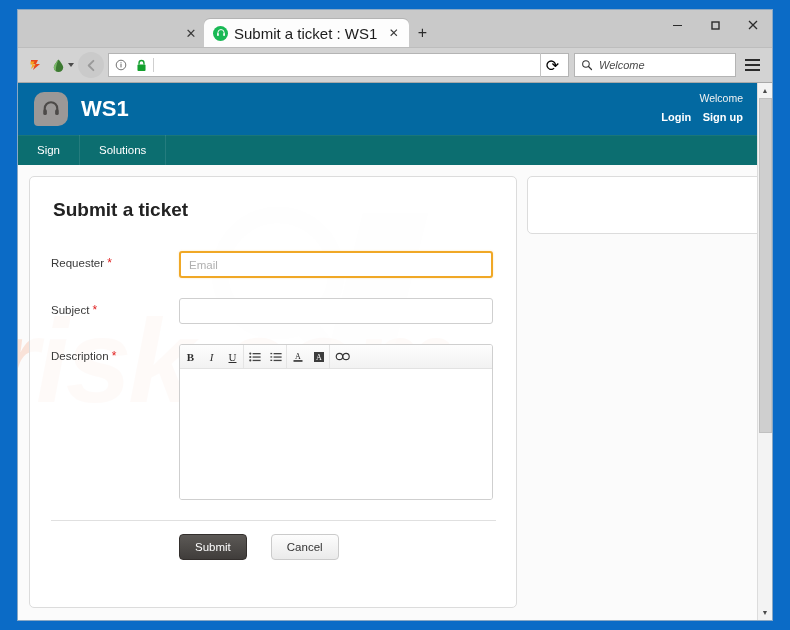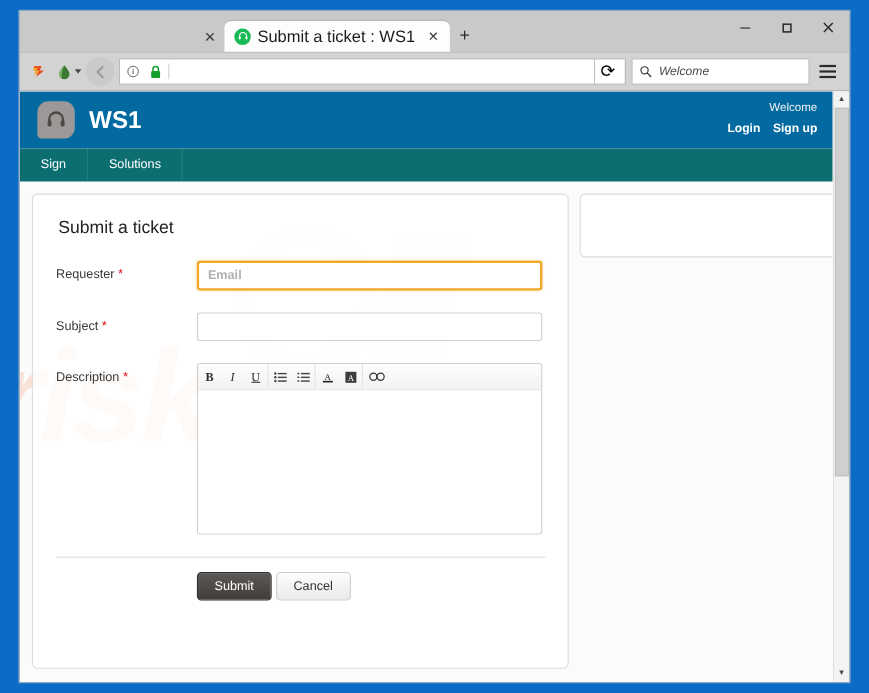--- a/index.html
+++ b/index.html
@@ -233,36 +233,36 @@
   .card {
     background: rgba(255,255,255,0.82);
     border: 1px solid #dcdcdc;
     border-radius: 5px;
     flex: 0 0 auto;
   }
   .main-card { width: 488px; min-height: 432px; padding: 16px 20px 0 21px; }
   .side-card { width: 240px; height: 58px; }
 
   .form-title {
-    font-size: 16px; font-weight: normal; color: #222;
-    margin: 6px 0 20px 2px;
+    font-size: 19px; font-weight: bold; color: #222;
+    margin: 6px 0 30px 2px;
   }
   .frow { display: flex; align-items: flex-start; margin-bottom: 20px; }
   .flabel {
     width: 128px; flex: 0 0 auto;
     font-size: 11.5px; color: #3a3a3a; padding-top: 5px;
   }
   .req { color: #e02020; font-size: 12px; }
   .ftext {
     width: 314px; height: 26px;
     border: 1px solid #cfcfcf; border-radius: 3px;
     background: #fff;
     display: flex; align-items: center;
     padding: 0 8px;
-    font-size: 11.5px; color: #b0b0b0; font-weight: bold;
+    font-size: 11.5px; color: #b0b0b0;
   }
   .ftext.focused {
     border: 2px solid #f0a826;
     box-shadow: 0 0 2px rgba(240,168,38,0.35);
     height: 27px;
   }
 
   
   .editor {
     width: 314px;
@@ -280,21 +280,21 @@
     font-size: 11px; color: #2e2e2e;
   }
   .tb-btn svg { display: block; }
   .editor-body { height: 130px; background: #fff; }
 
   .attach-row { margin-left: 128px; margin-top: -2px; }
   .attach-link { color: #2277cc; font-size: 11px; }
 
   .divider { border-top: 1px solid #e0e0e0; margin: 18px 0 0 0; }
 
-  .btn-row { display: flex; gap: 4px; padding: 13px 0 16px 128px; }
+  .btn-row { display: flex; gap: 24px; padding: 13px 0 16px 128px; }
   .btn {
     border-radius: 4px; font-size: 11.5px;
     padding: 6px 15px; border: 1px solid;
   }
   .btn-primary {
     background: linear-gradient(#5c5956,#403d3b);
     border-color: #332f2d; color: #fff;
   }
   .btn-secondary {
     background: linear-gradient(#fdfdfd,#eaeaea);

